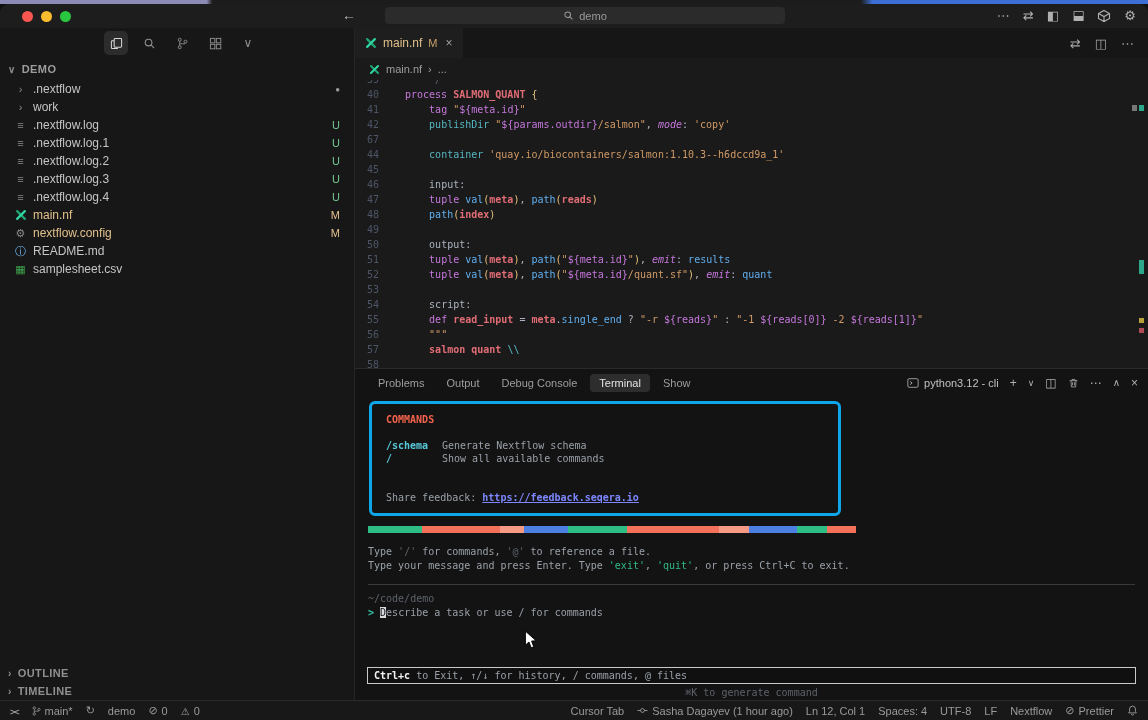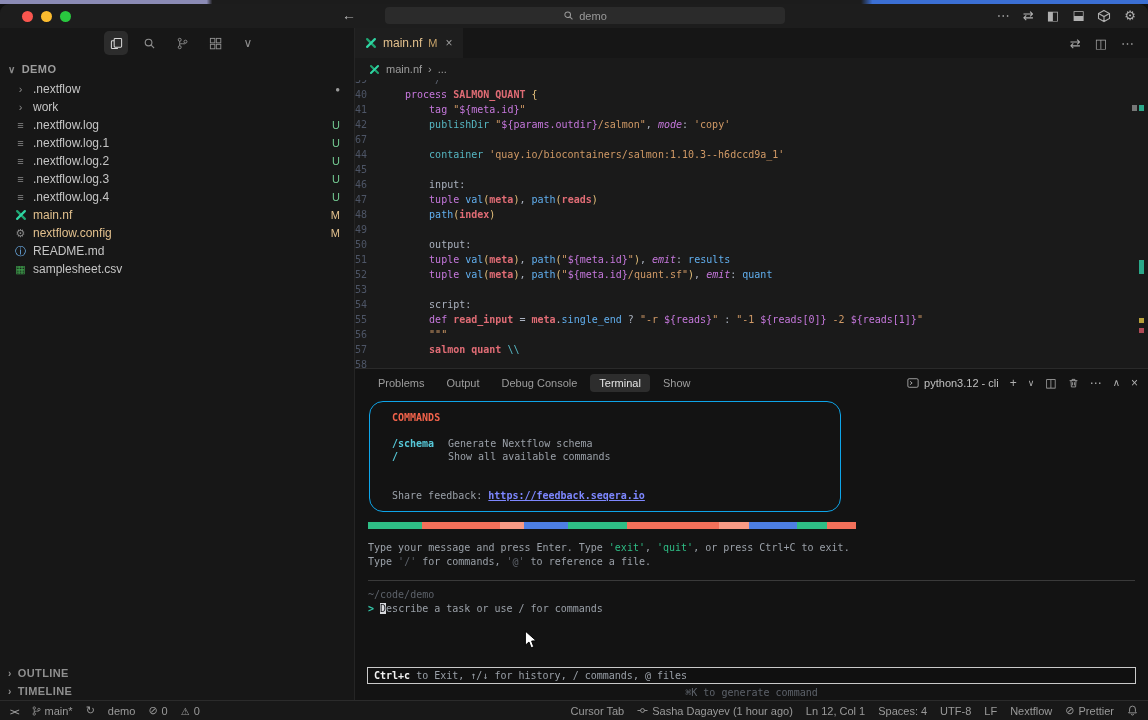--- a/index.html
+++ b/index.html
@@ -65,21 +65,21 @@
   .tab-actions { margin-left:auto; display:flex; align-items:center; gap:14px; padding-right:14px;
     color:#a5a5a5; font-size:13px; }
   .breadcrumb { height:22px; display:flex; align-items:center; gap:6px; padding-left:14px;
     font-size:11px; color:#9d9d9d; background:#1a1a1a; flex:0 0 auto; }
 
   
   .code-area { position:relative; flex:0 0 288px; background:#1a1a1a; overflow:hidden; }
   .code-lines { margin-top:-8px; }
   .code-line { display:flex; height:15px; line-height:15px;
     font-family:"DejaVu Sans Mono", monospace; font-size:10px; white-space:pre; }
-  .gutter { width:36px; text-align:left; color:#4d5566; flex:0 0 auto; }
+  .gutter { width:36px; text-align:center; color:#4d5566; flex:0 0 auto; }
   .code-text { padding-left:14px; }
   .tk-kw{color:#c678dd;} .tk-fn{color:#56b6c2;} .tk-str{color:#d19a66;} .tk-red{color:#e06c75;font-weight:bold;}
   .tk-pl{color:#abb2bf;} .tk-gold{color:#e5c07b;} .tk-blue{color:#61afef;}
   .tk-it{color:#c678dd;font-style:italic;} .tk-esc{color:#56b6c2;} .tk-cm{color:#5c6370;}
   .tk-interp{color:#c678dd;}
   .ruler-mark { position:absolute; right:4px; width:5px; }
   .rm1 { top:25px; height:6px; background:#2aa889; box-shadow:-7px 0 0 #777; }
   .rm2 { top:180px; height:14px; background:#2aa889; }
   .rm3 { top:238px; height:5px; background:#b8a13a; }
   .rm4 { top:248px; height:5px; background:#b04a56; }
@@ -87,22 +87,22 @@
   
   .panel { flex:1 1 auto; background:#131313; border-top:1px solid #2a2a2a;
     display:flex; flex-direction:column; min-height:0; }
   .panel-tabs { height:27px; display:flex; align-items:center; padding:0 10px 0 14px; flex:0 0 auto; }
   .ptab { font-size:11px; color:#9d9d9d; padding:3px 9px; border-radius:4px; margin-right:4px; }
   .ptab.active { background:#2d2d2d; color:#e4e4e4; }
   .panel-actions { margin-left:auto; display:flex; align-items:center; gap:11px; color:#b0b0b0; font-size:12px; }
   .panel-actions .plabel { font-size:11px; color:#c0c0c0; display:flex; align-items:center; gap:5px; }
   .term { flex:1 1 auto; display:flex; flex-direction:column; min-height:0;
     font-family:"DejaVu Sans Mono", monospace; font-size:10px; color:#9aa0a8; }
-  .help-box { margin:5px 0 0 14px; width:472px; border:1px solid #0ea5e9; border-radius:14px;
-    padding:9px 22px; line-height:13px; flex:0 0 auto; }
+  .help-box { margin:5px 0 0 14px; width:472px; border:3px solid #0ea5e9; border-radius:6px;
+    padding:9px 14px; line-height:13px; flex:0 0 auto; }
   .hb-title { color:#f2634b; font-weight:bold; }
   .hb-gap { height:13px; }
   .cmd-row { display:flex; }
   .cmd-row .cmd { width:56px; color:#56c8d8; font-weight:bold; flex:0 0 auto; }
   .cmd-row .desc { color:#9aa0a8; }
   .hb-feedback a { color:#7d87ff; font-weight:bold; }
   .grad-bar { margin:10px 0 0 13px; width:488px; height:7px; flex:0 0 auto; }
   .instr { margin:12px 0 0 13px; line-height:14px; white-space:pre; }
   .in-green { color:#2ebd85; }
   .in-dimq { color:#5d626a; }
@@ -399,21 +399,21 @@
                   <span class="desc">Show all available commands</span>
                 </div>
               </div>
             <div class="hb-gap"></div>
             <div class="hb-gap"></div>
             <div class="hb-feedback">
               <span>Share feedback: </span><a href="#">https://feedback.seqera.io</a>
             </div>
           </div>
           <div class="grad-bar" id="grad-bar" style="background: linear-gradient(90deg, rgb(46, 189, 133) 0%, rgb(46, 189, 133) 11%, rgb(243, 112, 90) 11%, rgb(243, 112, 90) 27%, rgb(247, 154, 133) 27%, rgb(247, 154, 133) 32%, rgb(77, 127, 227) 32%, rgb(77, 127, 227) 41%, rgb(46, 189, 133) 41%, rgb(46, 189, 133) 53%, rgb(243, 112, 90) 53%, rgb(243, 112, 90) 72%, rgb(247, 154, 133) 72%, rgb(247, 154, 133) 78%, rgb(77, 127, 227) 78%, rgb(77, 127, 227) 88%, rgb(46, 189, 133) 88%, rgb(46, 189, 133) 94%, rgb(243, 112, 90) 94%, rgb(243, 112, 90) 100%);"></div>
-          <div class="instr" id="instr"><div><span>Type your message and press Enter. Type </span><span class="in-green">'exit'</span><span>, </span><span class="in-green">'quit'</span><span>, or press Ctrl+C to exit.</span></div><div><span>Type </span><span class="in-dimq">'/'</span><span> for commands, </span><span class="in-dimq">'@'</span><span> to reference a file.</span></div></div>
+          <div class="instr" id="instr"><div><span>Type </span><span class="in-dimq">'/'</span><span> for commands, </span><span class="in-dimq">'@'</span><span> to reference a file.</span></div><div><span>Type your message and press Enter. Type </span><span class="in-green">'exit'</span><span>, </span><span class="in-green">'quit'</span><span>, or press Ctrl+C to exit.</span></div></div>
           <div class="term-divider"></div>
           <div class="cwd">~/code/demo</div>
           <div class="prompt-line"><span class="prompt-caret">&gt;</span><span> </span><span class="cursor-block">D</span><span>escribe a task or use / for commands</span></div>
           <div class="bottom-group">
             <div class="input-hint" id="input-hint"><span class="ih-bold">Ctrl+c</span><span> to Exit, ↑/↓ for history, / commands, @ files</span></div>
             <div class="gen-hint">⌘K to generate command</div>
           </div>
         </div>
       </div>
     </div>

